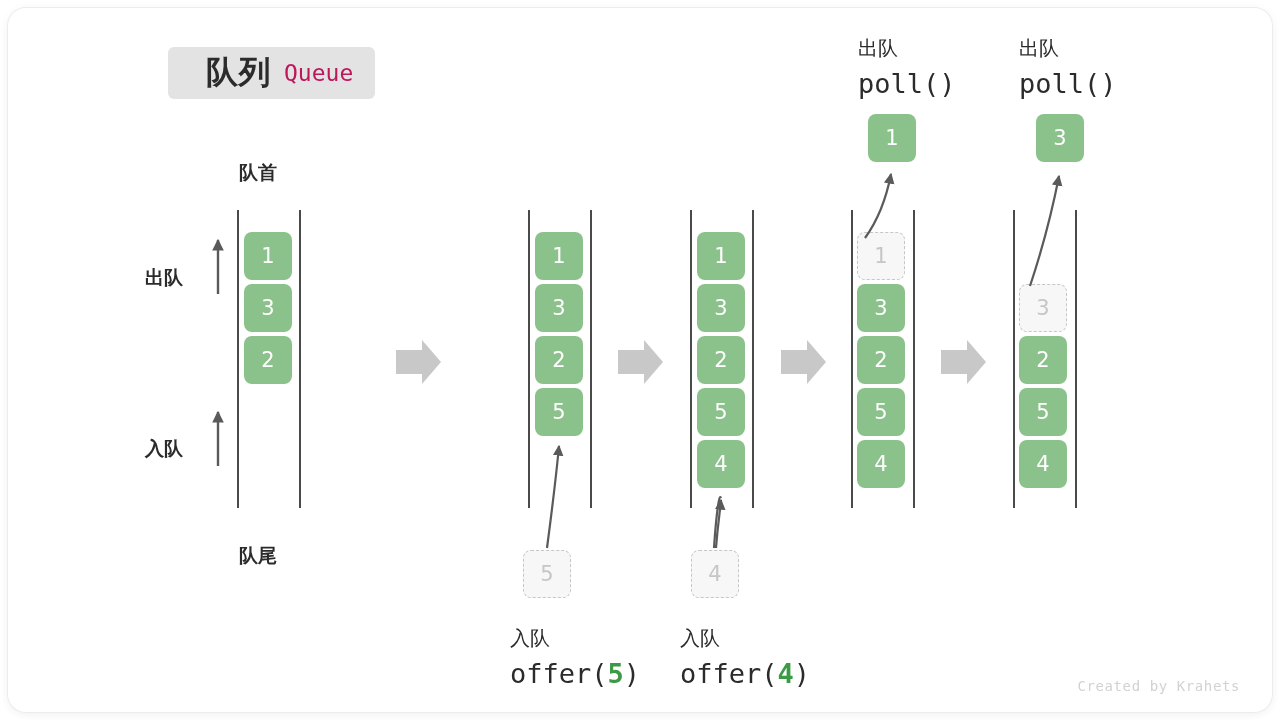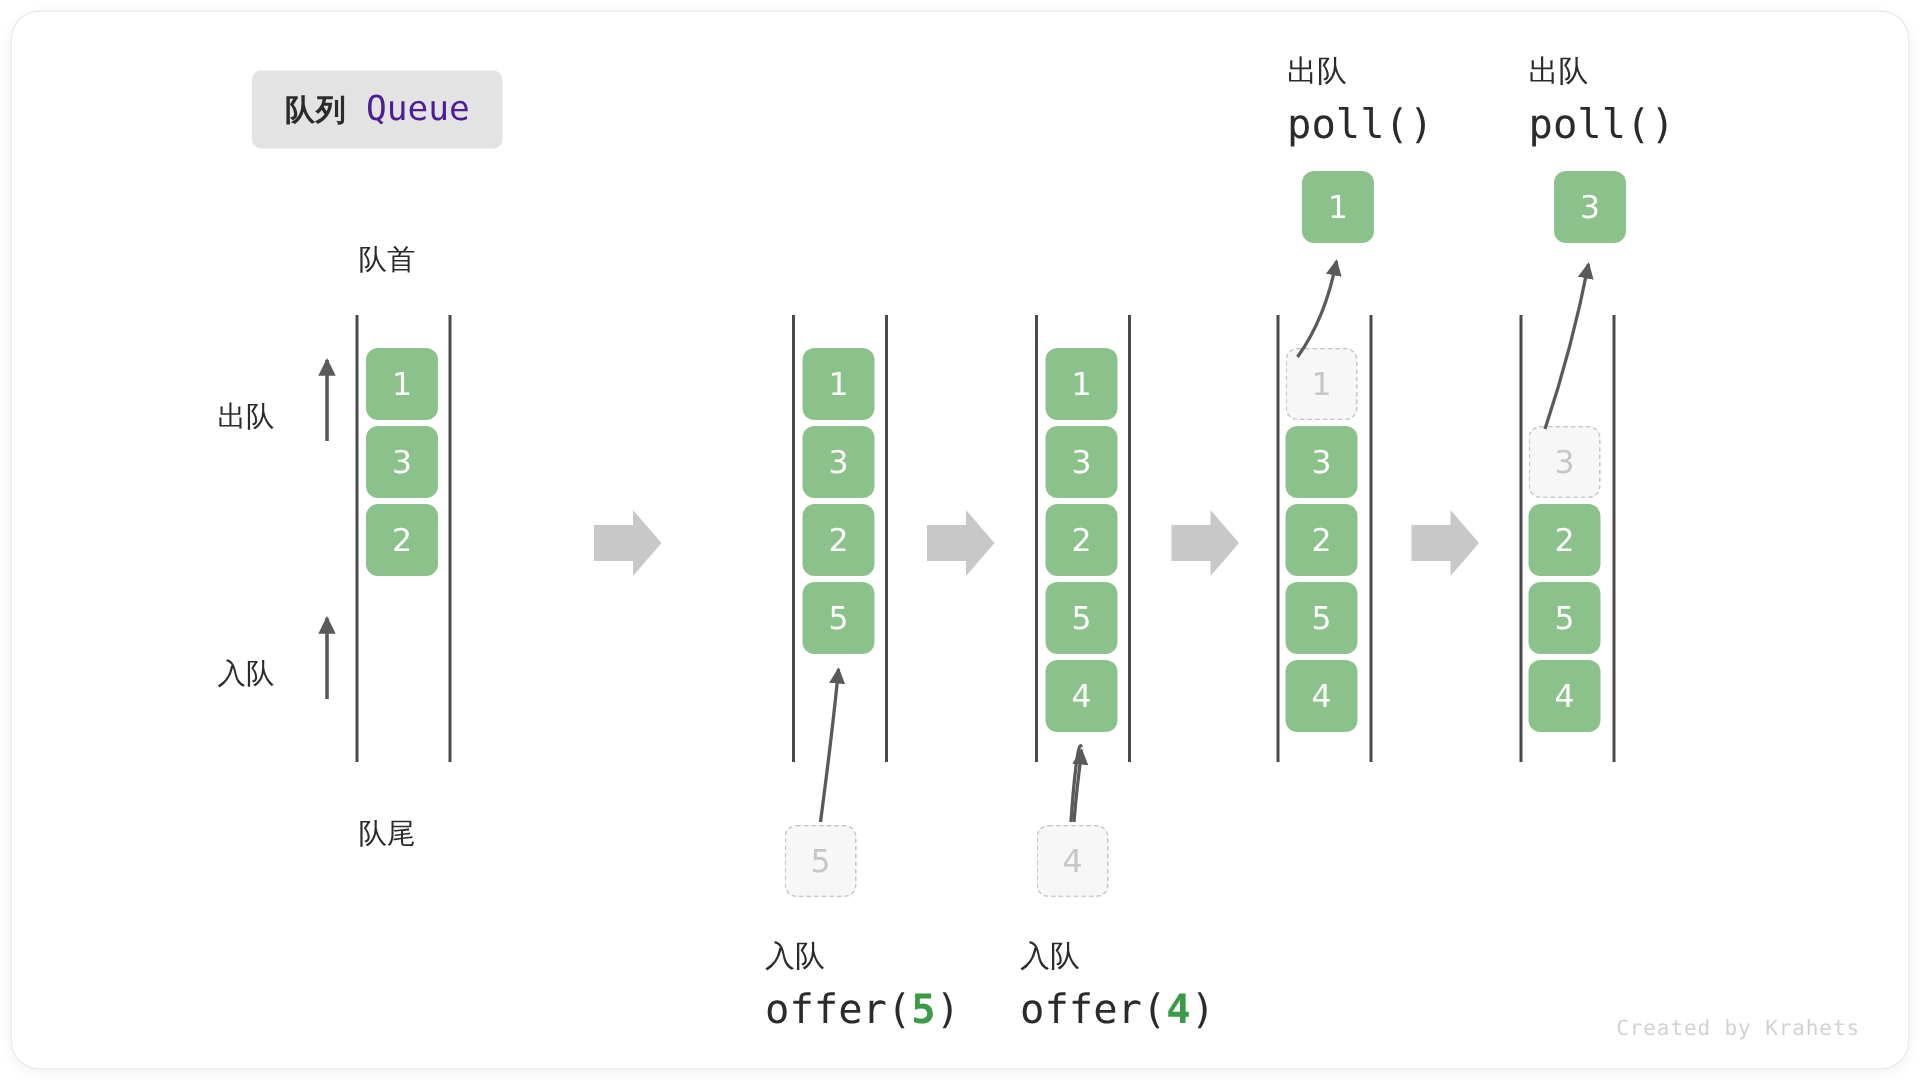--- a/index.html
+++ b/index.html
@@ -17,26 +17,26 @@
   }
 
   
   .title-badge{
     position:absolute;left:168px;top:47px;
     height:52px;box-sizing:border-box;
     padding:0 22px;
     background:#e3e3e3;border-radius:6px;
     display:flex;align-items:center;gap:13px;
   }
-  .title-cn{font-size:20px;font-weight:bold;color:#2b2b2b;letter-spacing:.5px;}
-  .title-en{font-family:"DejaVu Sans Mono", monospace;font-size:23px;color:#4c1d95;}
+  .title-cn{font-size:32px;font-weight:bold;color:#2b2b2b;letter-spacing:.5px;margin-left:16px;}
+  .title-en{font-family:"DejaVu Sans Mono", monospace;font-size:23px;color:#be185d;}
 
   
   .cn-label{
-    position:absolute;font-size:19px;font-weight:normal;color:#2b2b2b;
+    position:absolute;font-size:19px;font-weight:bold;color:#2b2b2b;
     white-space:nowrap;
   }
   .op-label{
     position:absolute;white-space:nowrap;text-align:left;
     line-height:36px;
   }
   .op-cn{font-size:20px;color:#2b2b2b;font-family:"Liberation Sans",sans-serif;display:block;}
   .op-code{font-family:"DejaVu Sans Mono", monospace;font-size:27px;color:#2b2b2b;display:block;}
   .op-code .arg{color:#3b9a46;font-weight:bold;}
 

